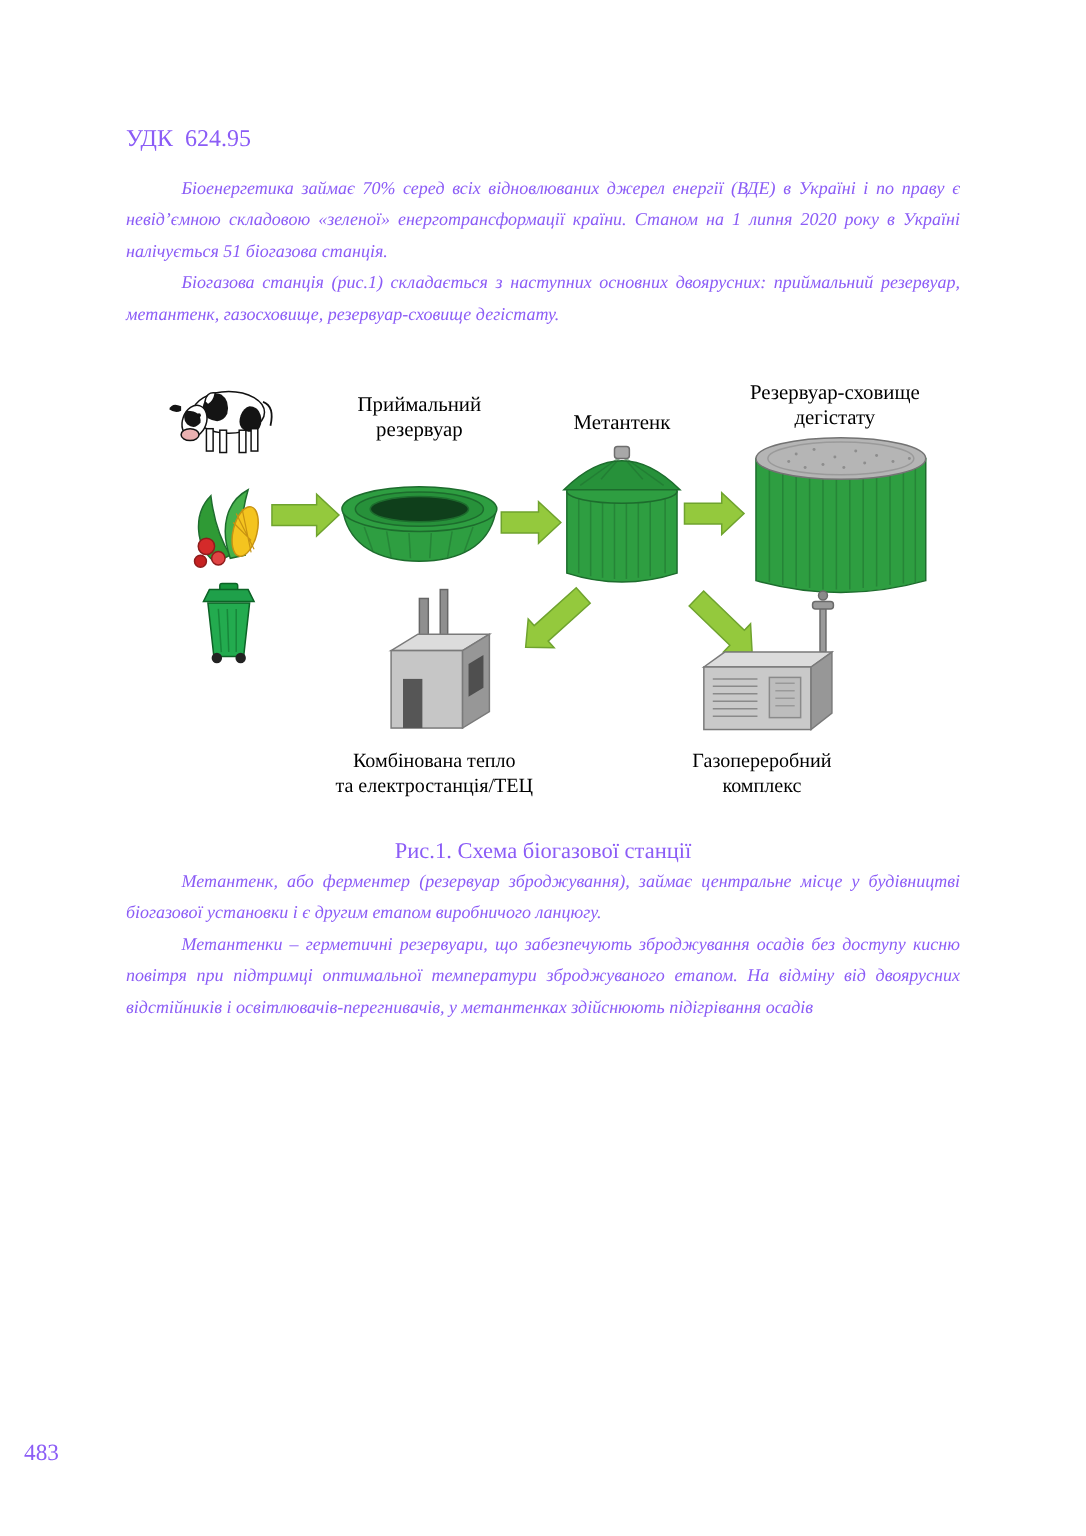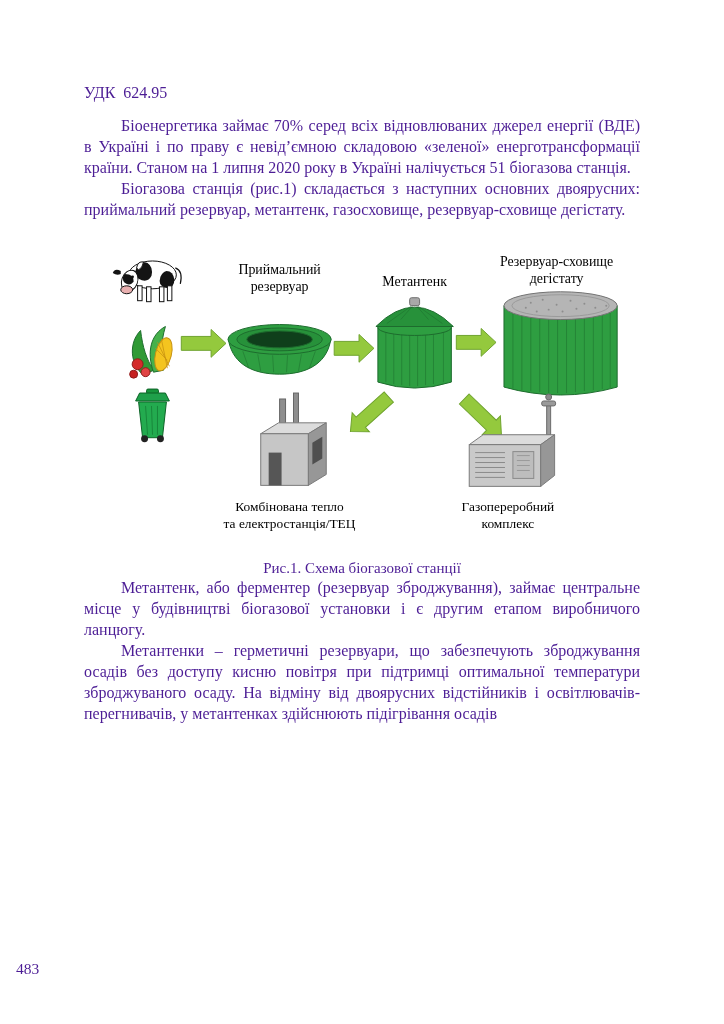--- a/index.html
+++ b/index.html
@@ -1,30 +1,30 @@
 <!DOCTYPE html>
 <html style="--tank-green: #2e9e41; --tank-green-dark: #1d6c2d; --tank-inner: #0f3f1b; --arrow-green: #94c93d; --arrow-green-dark: #6fa32e; --metal-light: #dcdcdc; --metal-mid: #c6c6c6; --metal-dark: #979797; --bin-green: #23ab4f;"><head>
 <meta charset="utf-8">
 <style>
   html, body { margin: 0; padding: 0; background: #ffffff; }
   .page {
     width: 724px; height: 1024px; position: relative; margin: 0 auto;
-    background: #ffffff; color: #4c1d95;
+    background: #ffffff; color: #8b5cf6;
     font-family: "Liberation Serif", serif; overflow: hidden;
   }
   .content { padding: 84px 84px 0 84px; }
   .udc { font-size: 16px; white-space: pre-wrap; }
   .authors { margin-top: 24px; text-align: center; font-style: italic; font-size: 16.5px; line-height: 21px; }
   .author-name { font-weight: bold; }
   .affiliation { max-width: 500px; margin: 0 auto; }
   .title {
     margin: 22px auto 0; max-width: 520px; text-align: center;
     font-weight: bold; font-size: 16.5px; line-height: 22px;
   }
-  .para { font-size: 16px; line-height: 21px; text-align: justify; text-indent: 37px; margin: 0; }
+  .para { font-size: 12px; line-height: 21px; text-align: justify; text-indent: 37px; margin: 0; font-style: italic; }
   .para--first { margin-top: 13px; }
   .para--after-caption { }
   .figure { margin-top: 28px; text-align: center; }
   .figure svg { display: block; margin: 0 auto; }
   .fig-caption { margin-top: 14px; text-align: center; font-weight: normal; font-size: 15px; }
   .page-number { position: absolute; bottom: 46px; left: 16px; width: 100%; text-align: left; font-size: 15.5px; }
 
   .fig-label { font-family: "Liberation Serif", serif; font-size: 14px; fill: #000; }
   .fig-label--small { font-size: 13.5px; }
   .c-arrow { fill: var(--arrow-green, #94c93d); stroke: var(--arrow-green-dark, #6fa32e); stroke-width: 1; }
@@ -159,17 +159,17 @@
         <text class="fig-label fig-label--small" x="207" y="265" text-anchor="middle">Комбінована тепло</text>
         <text class="fig-label fig-label--small" x="207" y="282" text-anchor="middle">та електростанція/ТЕЦ</text>
         <text class="fig-label fig-label--small" x="427" y="265" text-anchor="middle">Газопереробний</text>
         <text class="fig-label fig-label--small" x="427" y="282" text-anchor="middle">комплекс</text>
       </svg>
     </div>
 
     <div class="fig-caption">Рис.1. Схема біогазової станції</div>
 
     <p class="para para--after-caption">Метантенк, або ферментер (резервуар зброджування), займає центральне місце у будівництві біогазової установки і є другим етапом виробничого ланцюгу.</p>
-    <p class="para">Метантенки – герметичні резервуари, що забезпечують зброджування осадів без доступу кисню повітря при підтримці оптимальної температури зброджуваного осаду. На відміну від двоярусних відстійників і освітлювачів-перегнивачів, у метантенках здійснюють підігрівання осадів</p>
+    <p class="para">Метантенки – герметичні резервуари, що забезпечують зброджування осадів без доступу кисню повітря при підтримці оптимальної температури зброджуваного етапом. На відміну від двоярусних відстійників і освітлювачів-перегнивачів, у метантенках здійснюють підігрівання осадів</p>
   </div>
 
   <div class="page-number">483</div>
 </div>
 
 </body></html>

